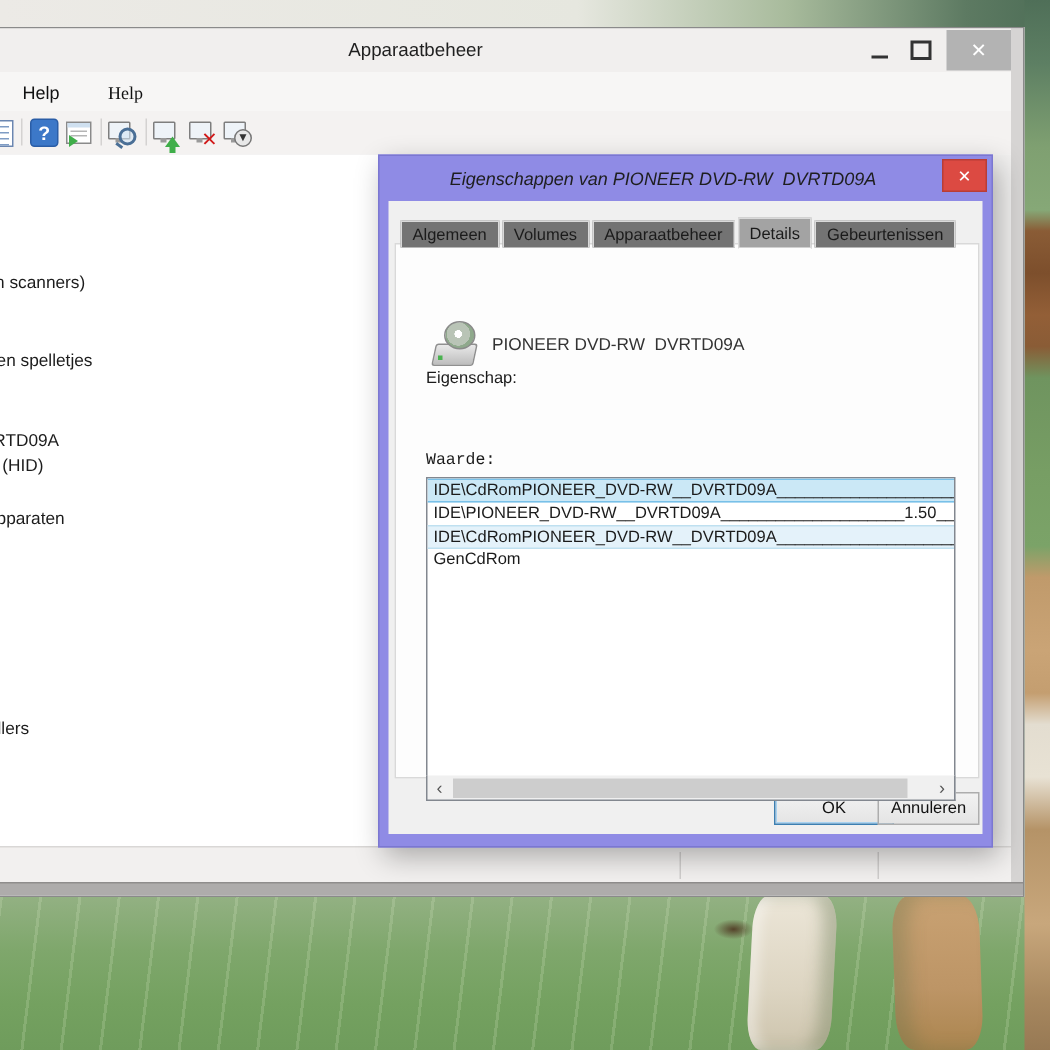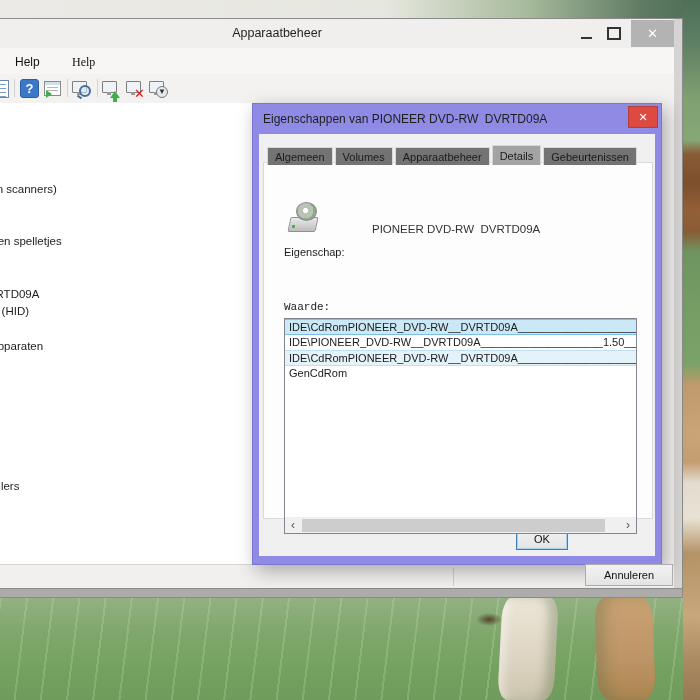--- a/index.html
+++ b/index.html
@@ -95,33 +95,33 @@
   .tree-scrollbar{position:absolute;top:0;bottom:0;right:0;width:13px;background:#f2f1f0;
     border-left:1px solid #e4e2e1;}
   .statusbar{position:absolute;left:0;right:8px;bottom:8px;height:24px;background:#f2f0ef;
     border-top:1px solid #d9d7d6;}
   .sb-sep{position:absolute;top:3px;bottom:3px;width:1px;background:#d0cecd;}
 
   
   .dialog{position:absolute;left:252px;top:103px;width:410px;height:462px;box-sizing:border-box;
     background:#8f8be5;border:1px solid #7b77d1;box-shadow:4px 6px 18px rgba(0,0,0,.3);}
   .dlg-titlebar{position:absolute;left:0;top:0;right:0;height:30px;}
-  .dlg-title{position:absolute;left:10px;right:40px;top:8px;font-size:12px;
-    color:#1e1e1e;white-space:pre;overflow:hidden;}
+  .dlg-title{position:absolute;left:10px;right:40px;top:8px;text-align:center;font-size:12px;
+    color:#1e1e1e;white-space:pre;overflow:hidden;font-style:italic;}
   .dlg-close{position:absolute;right:3px;top:2px;width:30px;height:22px;background:#dc4a42;
     border:1px solid #b83d36;color:#fff;font-size:11px;display:flex;align-items:center;justify-content:center;box-sizing:border-box;}
   .dlg-body{position:absolute;left:6px;right:6px;top:30px;bottom:8px;background:#f0f0f0;}
   .tabs{position:absolute;left:8px;top:10px;height:21px;display:flex;align-items:flex-end;z-index:2;}
   .tab{height:18px;line-height:18px;padding:0 7px;font-size:11px;color:#1b1b1b;background:#737373;
     border:1px solid #d9d9d9;border-bottom:none;margin-right:2px;box-sizing:border-box;}
   .tab.active{height:21px;line-height:21px;background:#a3a3a3;position:relative;top:1px;
     border:1px solid #d9d9d9;border-bottom:1px solid #fdfdfd;}
   .tab-panel{position:absolute;left:4px;top:28px;width:390px;height:357px;background:#fdfdfd;
     border:1px solid #d9d9d9;box-sizing:border-box;z-index:1;}
-  .device-row{position:absolute;left:24px;top:38px;height:34px;display:flex;align-items:flex-end;gap:44px;}
+  .device-row{position:absolute;left:24px;top:50px;height:34px;display:flex;align-items:center;}
   .dev-icon{position:relative;width:30px;height:34px;margin-right:10px;}
   .dev-drive{position:absolute;left:1px;top:16px;width:26px;height:13px;background:linear-gradient(180deg,#e9e9e9,#bdbdbd);
     border:1px solid #8f8f8f;border-radius:2px;transform:skewX(-12deg);}
   .dev-led{position:absolute;left:4px;top:24px;width:3px;height:3px;background:#49b24f;}
   .dev-disc{position:absolute;left:8px;top:1px;width:19px;height:17px;border-radius:50%;
     background:radial-gradient(circle at 45% 45%, #ffffff 0 18%, #b9c4b6 19% 55%, #8fa98c 56% 75%, #cdd4cb 76% 100%);
     border:1px solid #8a8a8a;}
   .dev-name{font-size:11.5px;color:#333;white-space:pre;}
   .field-label{position:absolute;left:20px;font-size:11px;color:#1a1a1a;}
   .lbl-prop{top:83px;}
@@ -138,22 +138,22 @@
   .value-row.highlight{background:#e4f2fa;border-top:1px solid #bfe0f0;border-bottom:1px solid #bfe0f0;}
   .hscrollbar{position:absolute;left:0;right:0;bottom:0;height:17px;background:#f0f0f0;
     border-top:1px solid #e3e3e3;}
   .hs-arrow{position:absolute;top:0;width:16px;height:16px;color:#555;font-size:12px;
     display:flex;align-items:center;justify-content:center;}
   .hs-left{left:0;}
   .hs-right{right:0;}
   .hs-thumb{position:absolute;left:17px;top:2px;width:303px;height:13px;background:#cdcdcd;}
   .dlg-btn{position:absolute;top:394px;height:22px;font-size:11px;color:#111;text-align:center;
     line-height:20px;box-sizing:border-box;background:linear-gradient(180deg,#f2f2f2,#e4e4e4);}
-  .btn-ok{left:257px;width:52px;border:1px solid #3c7fb1;box-shadow:0 0 0 1px #a8d2f0 inset;}
-  .btn-cancel{left:326px;width:88px;border:1px solid #adadad;margin-top:36px;}
+  .btn-ok{left:257px;width:80px;border:1px solid #3c7fb1;box-shadow:0 0 0 1px #a8d2f0 inset;}
+  .btn-cancel{left:326px;width:68px;border:1px solid #adadad;}
 </style>
 </head>
 <body>
 
 <div class="photo-base"></div>
 <div class="photo-top"></div>
 <div class="photo-bottom"></div>
 <div class="leg-white"></div>
 <div class="leg-tan"></div>
 <div class="grass-spot"></div>

